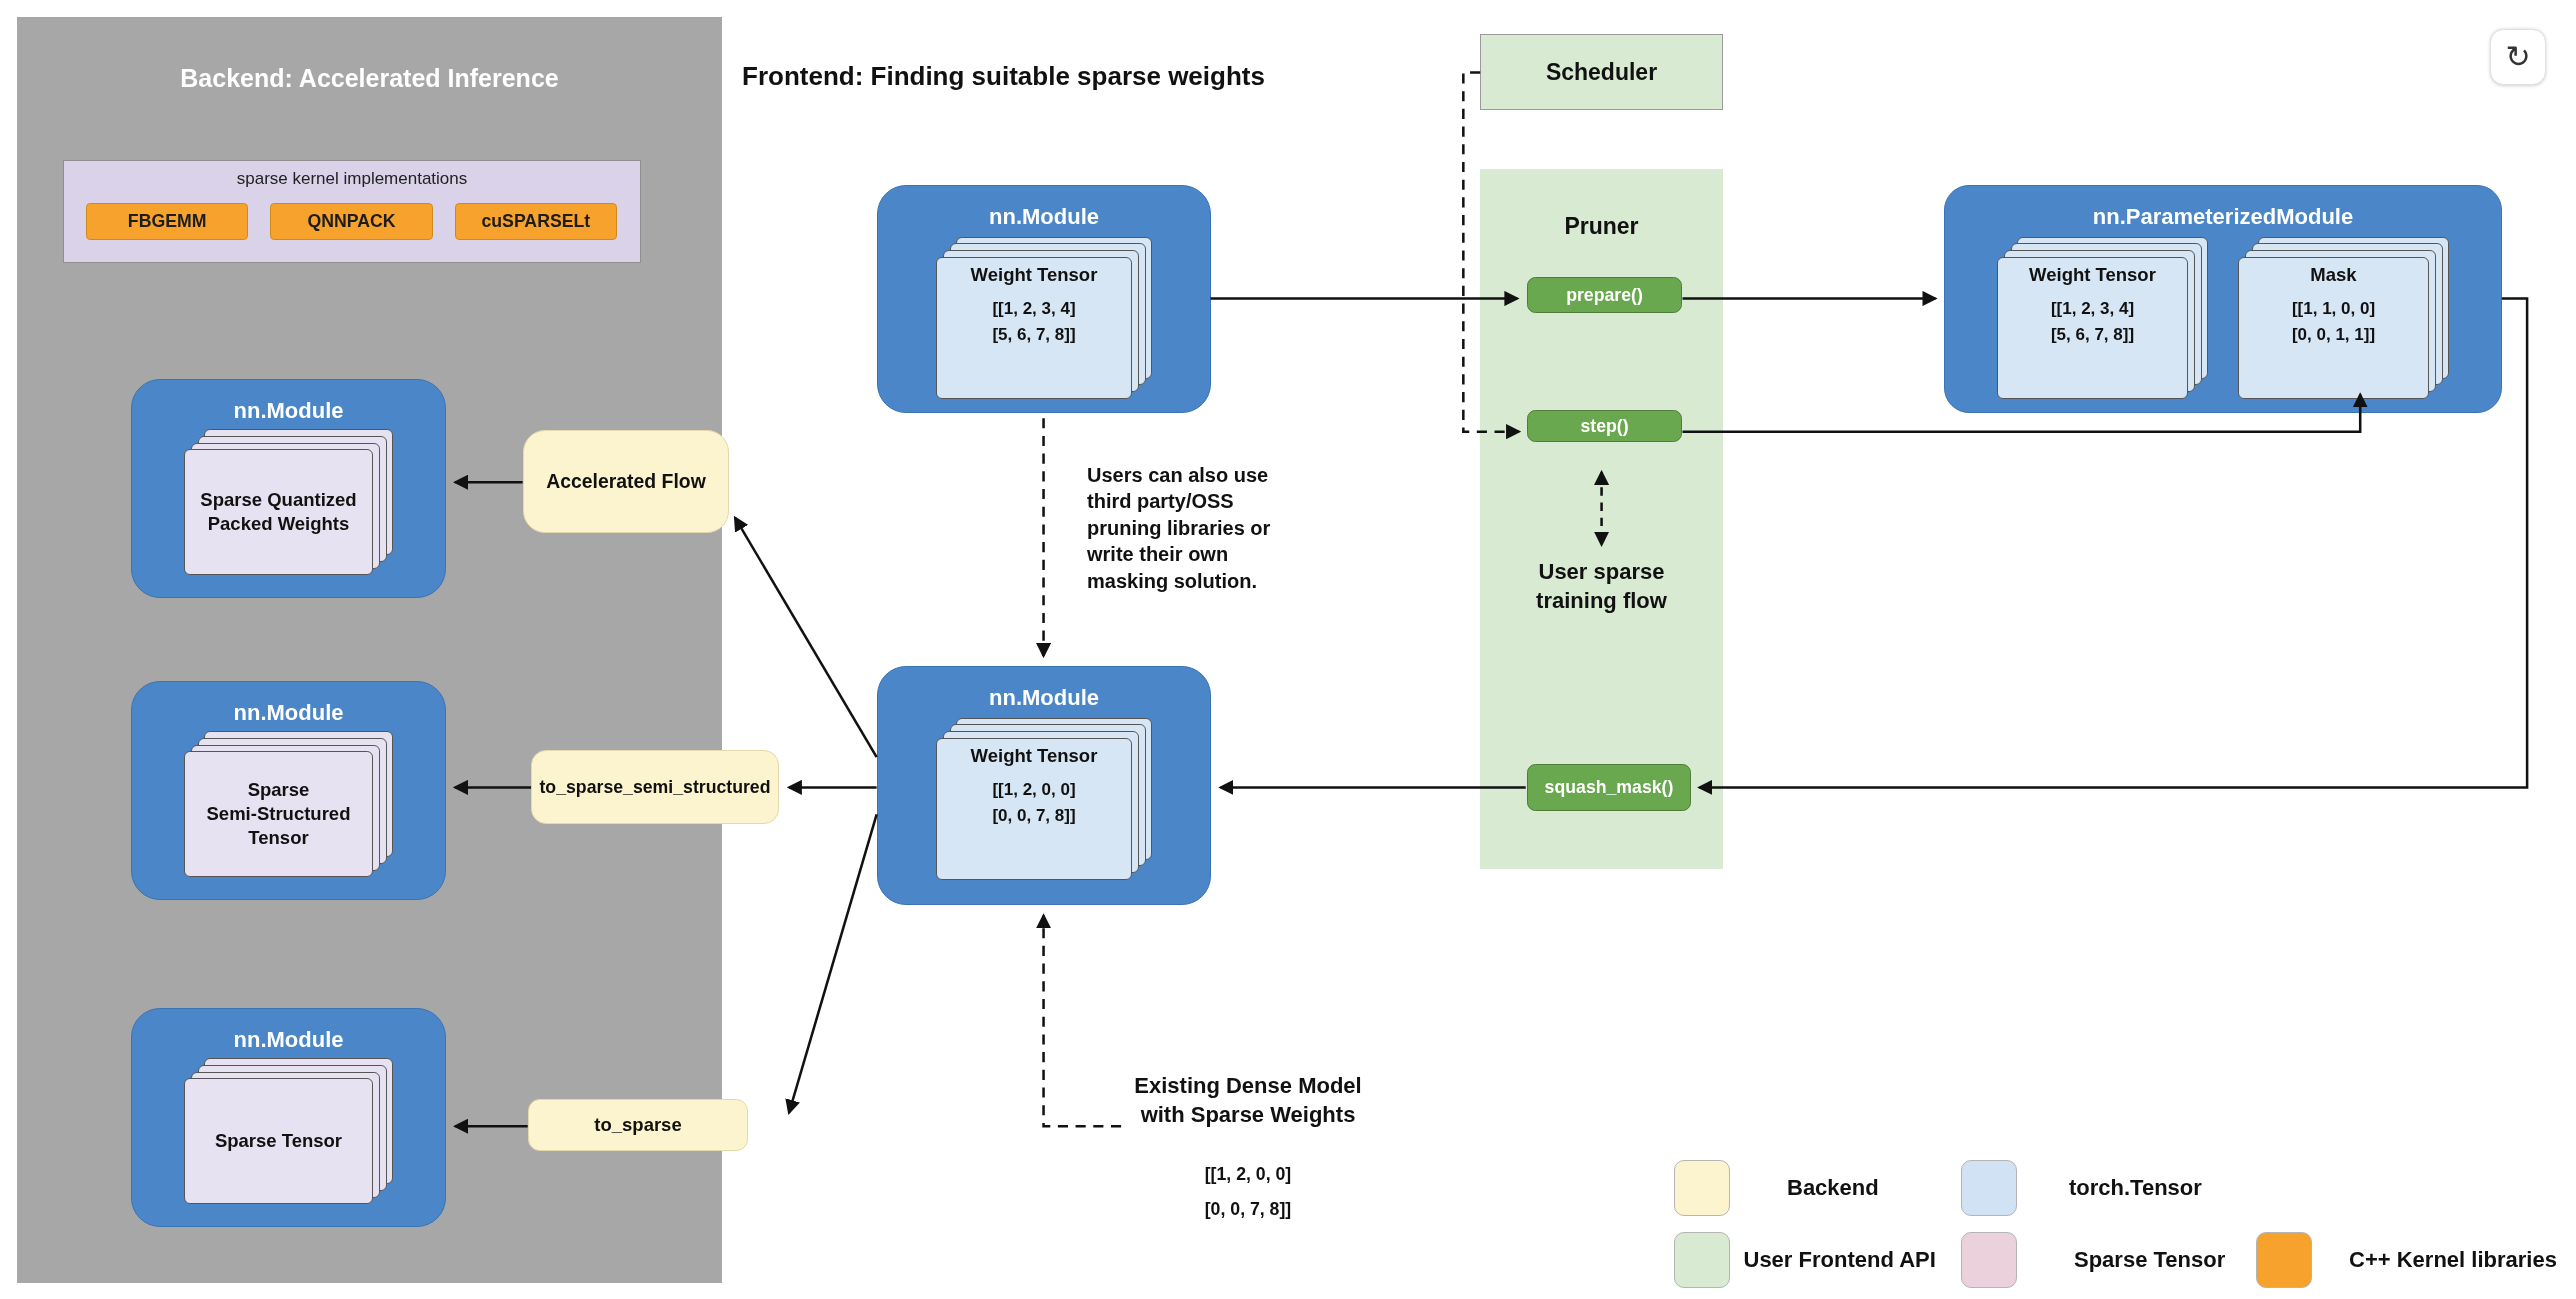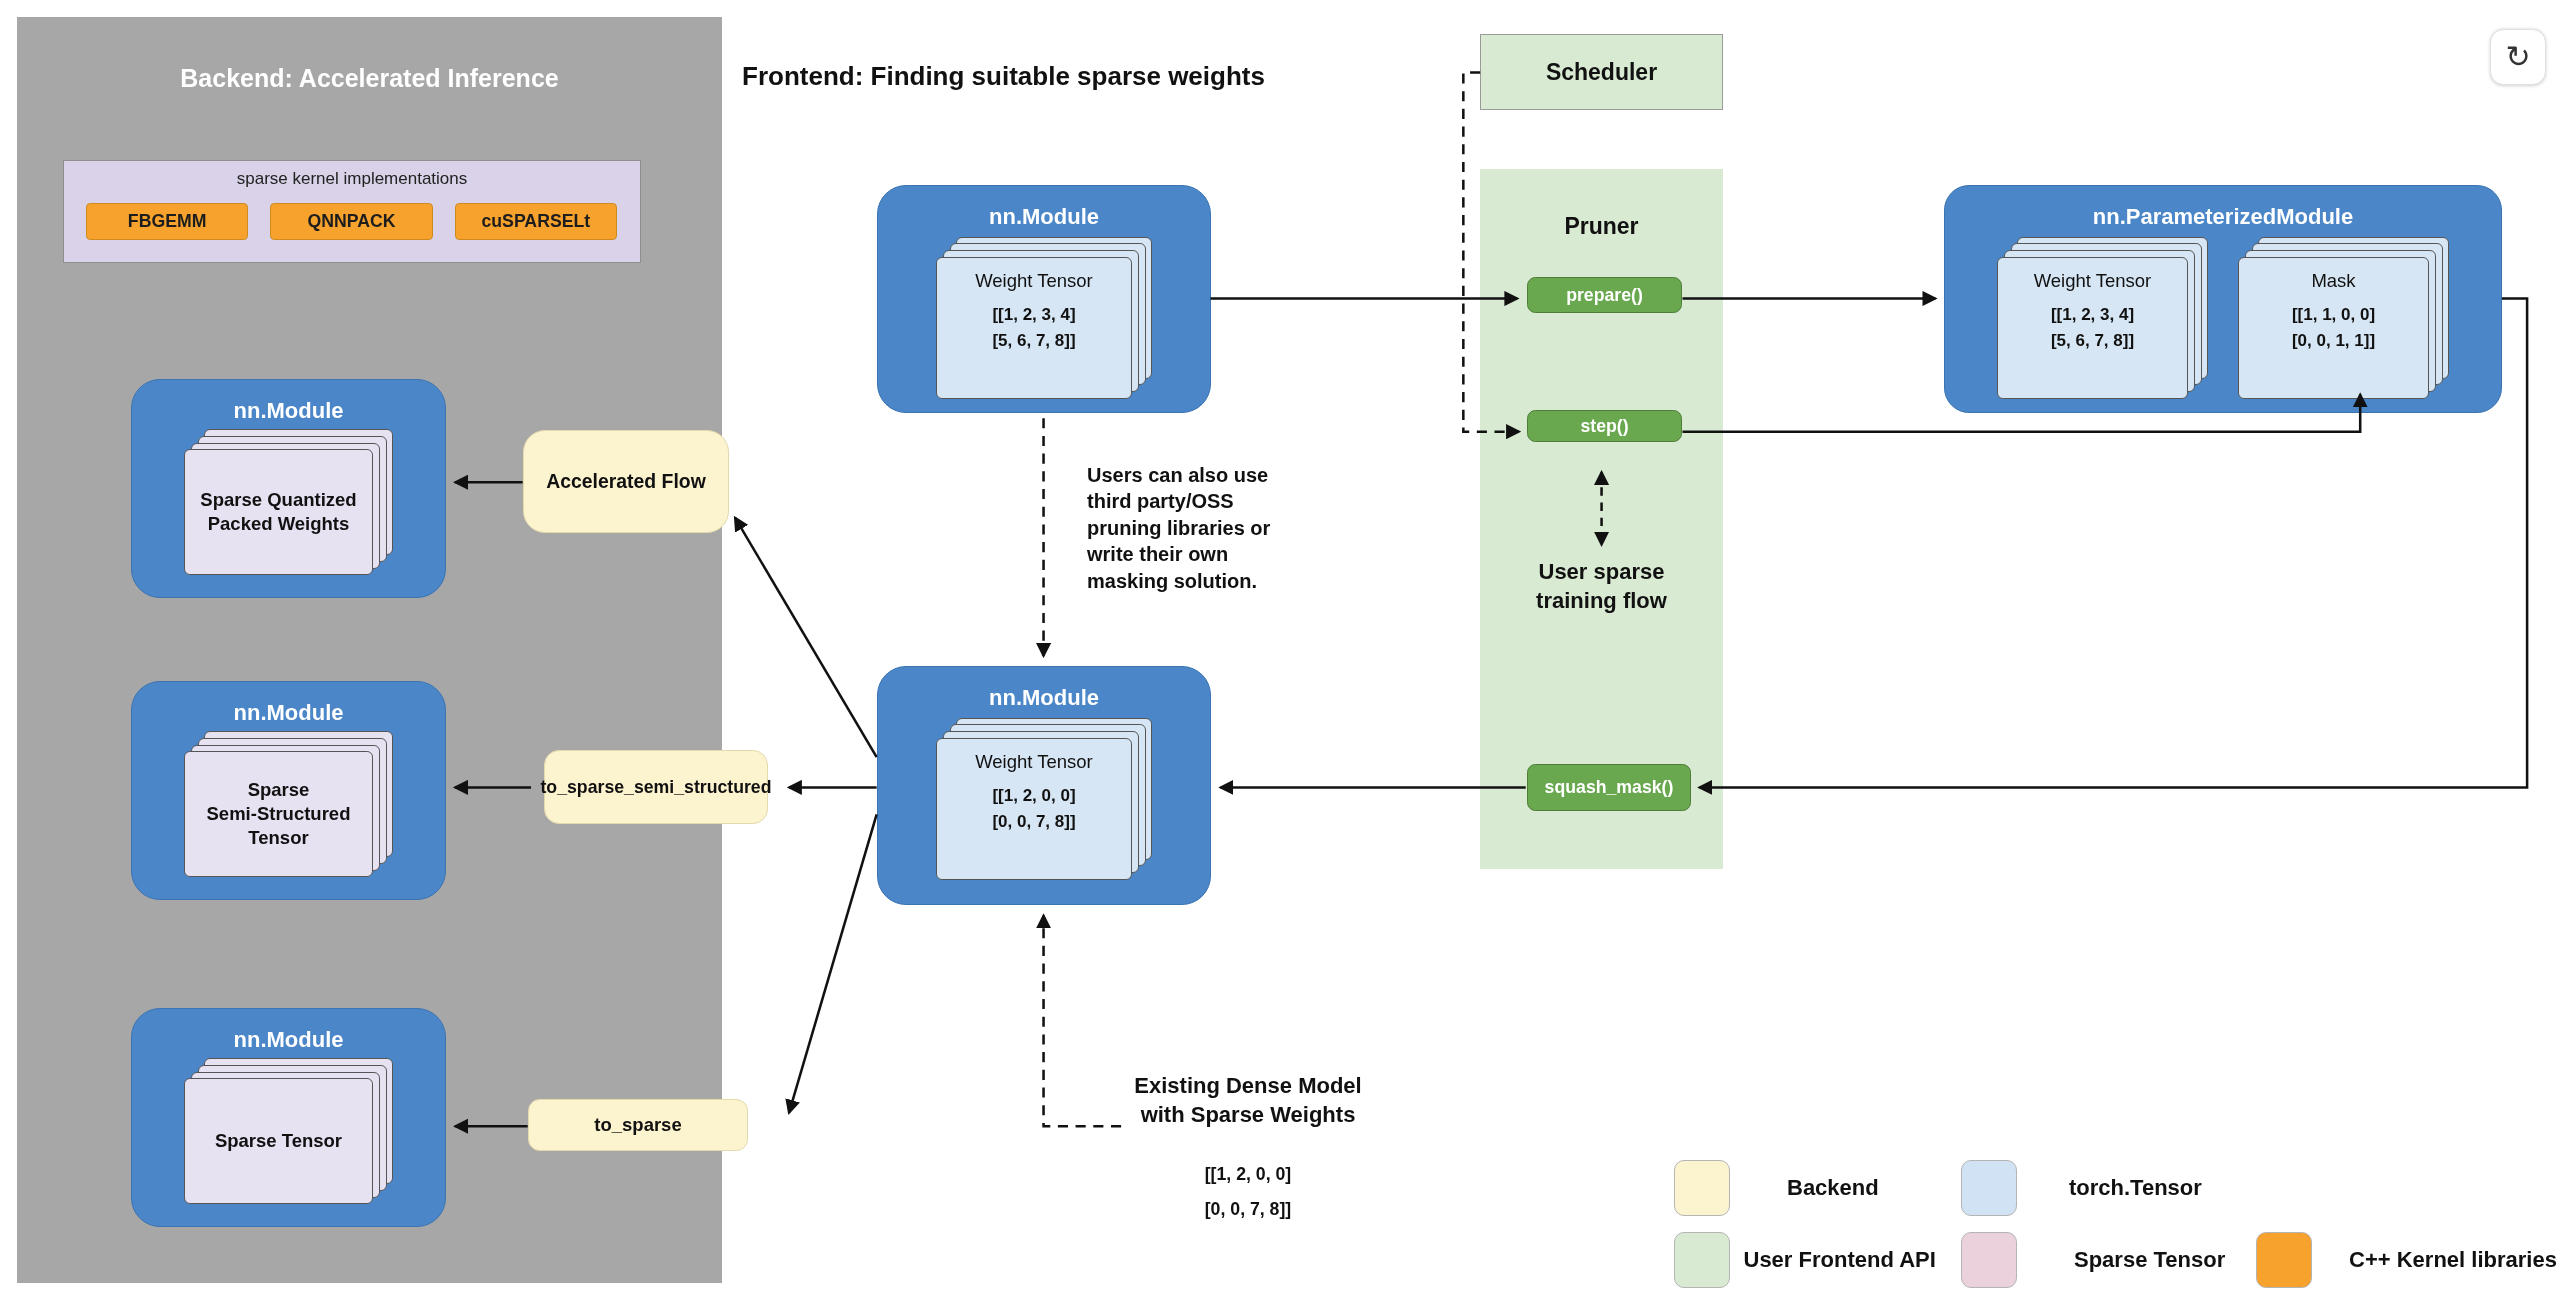--- a/index.html
+++ b/index.html
@@ -34,33 +34,33 @@
   .s-pm{width:211px;height:162px;}
   .s-pm .c{width:191px;height:142px;background:#d7e6f4;}
   .s-pm .b3{left:20px;} .s-pm .b2{left:13.5px;} .s-pm .b1{left:6.7px;}
 
   .s-backend{width:209px;height:147px;margin-top:5px;}
   .s-backend .c{width:189px;height:126px;background:#e7e2f2;}
   .s-backend .b3{left:20px;} .s-backend .b2{left:13.5px;} .s-backend .b1{left:6.7px;}
   .s-backend .front{display:flex;align-items:center;justify-content:center;}
 
   .tensor-front{display:flex;flex-direction:column;align-items:center;}
-  .card-label{margin-top:12px;font-size:18.5px;font-weight:normal;color:#111;}
+  .card-label{margin-top:6px;font-size:18.5px;font-weight:bold;color:#111;}
   .card-matrix{margin-top:10px;font-size:17px;font-weight:bold;color:#111;text-align:center;
     white-space:pre-line;line-height:1.55;}
   .backend-card-label{font-size:18.5px;font-weight:bold;color:#111;text-align:center;
     white-space:pre-line;line-height:1.3;}
 
   .pm-row{display:flex;gap:30px;margin-top:6.7px;}
 
   
   .flow-box{position:absolute;background:#fcf3cf;border:0.8px solid #e3d9ac;box-sizing:border-box;
     display:flex;align-items:center;justify-content:center;font-weight:bold;color:#111;}
   .flow-quant{left:523px;top:430px;width:206px;height:103px;border-radius:22px;font-size:19.4px;}
-  .flow-semi{left:544px;top:750px;width:224px;height:74px;border-radius:15px;font-size:17.7px;}
+  .flow-semi{left:531px;top:750px;width:248px;height:74px;border-radius:15px;font-size:17.7px;}
   .flow-sparse{left:528px;top:1099px;width:220px;height:52px;border-radius:11.8px;font-size:18.5px;}
 
   
   .frontend-title{position:absolute;left:742px;top:61px;font-size:26px;font-weight:bold;color:#111;}
   .m-dense{left:877px;top:185px;width:334px;height:228px;}
   .m-sparse{left:877px;top:666px;width:334px;height:239px;}
   .m-b1{left:131px;top:379px;width:315px;height:219px;}
   .m-b2{left:131px;top:681px;width:315px;height:219px;}
   .m-b3{left:131px;top:1008px;width:315px;height:219px;}
   .m-pm{left:1944px;top:185px;width:558px;height:228px;border-radius:25px;}

